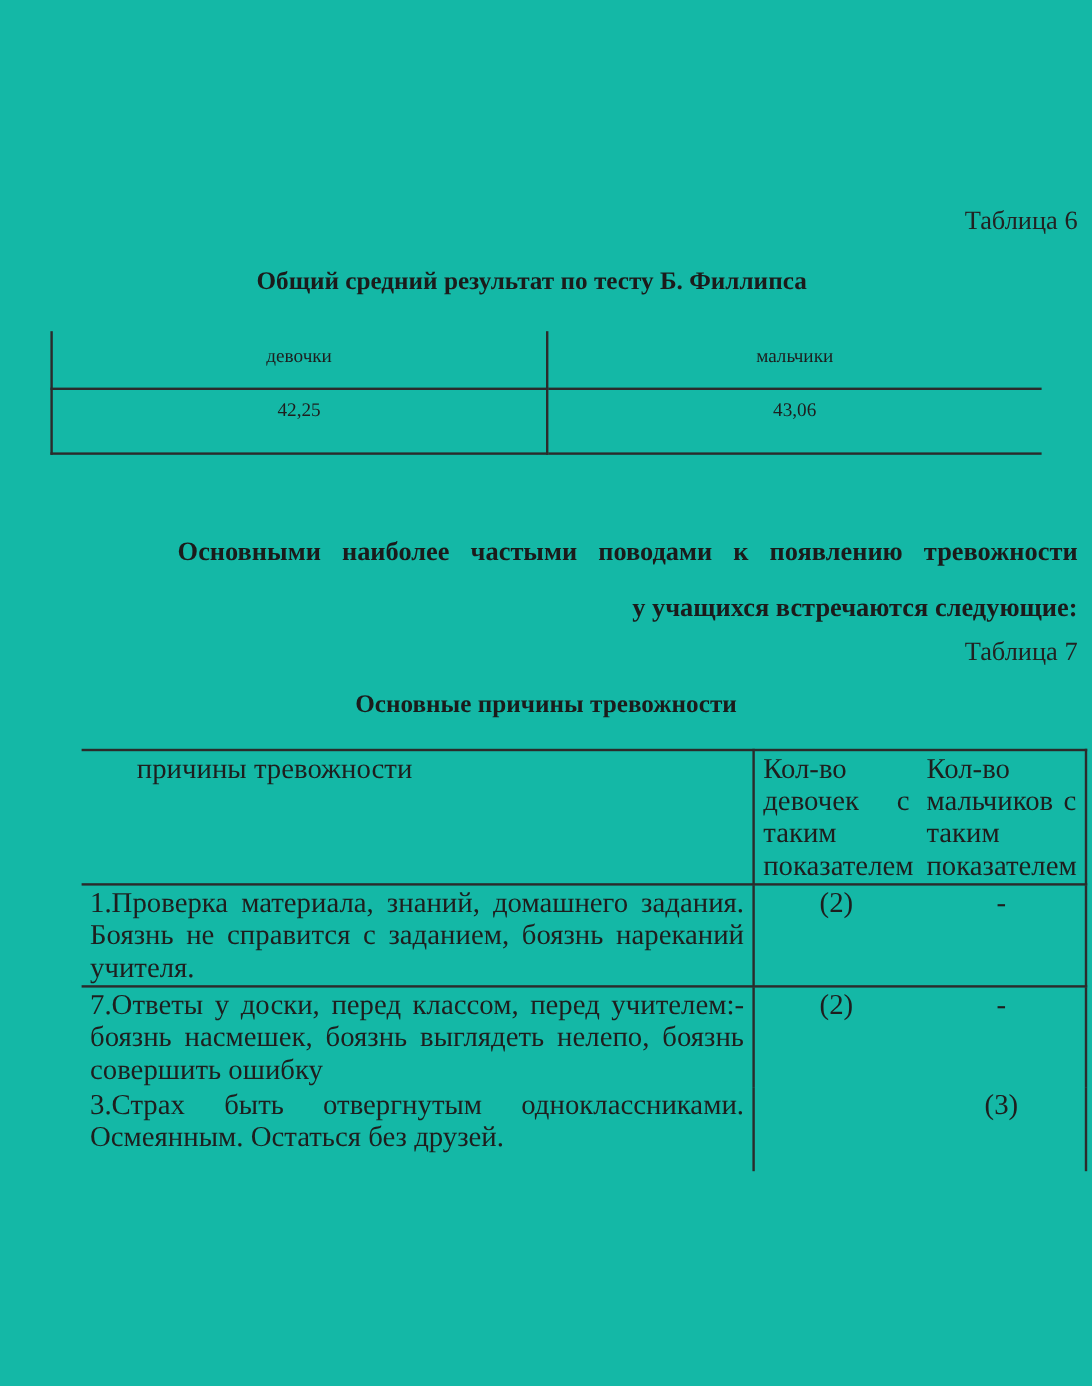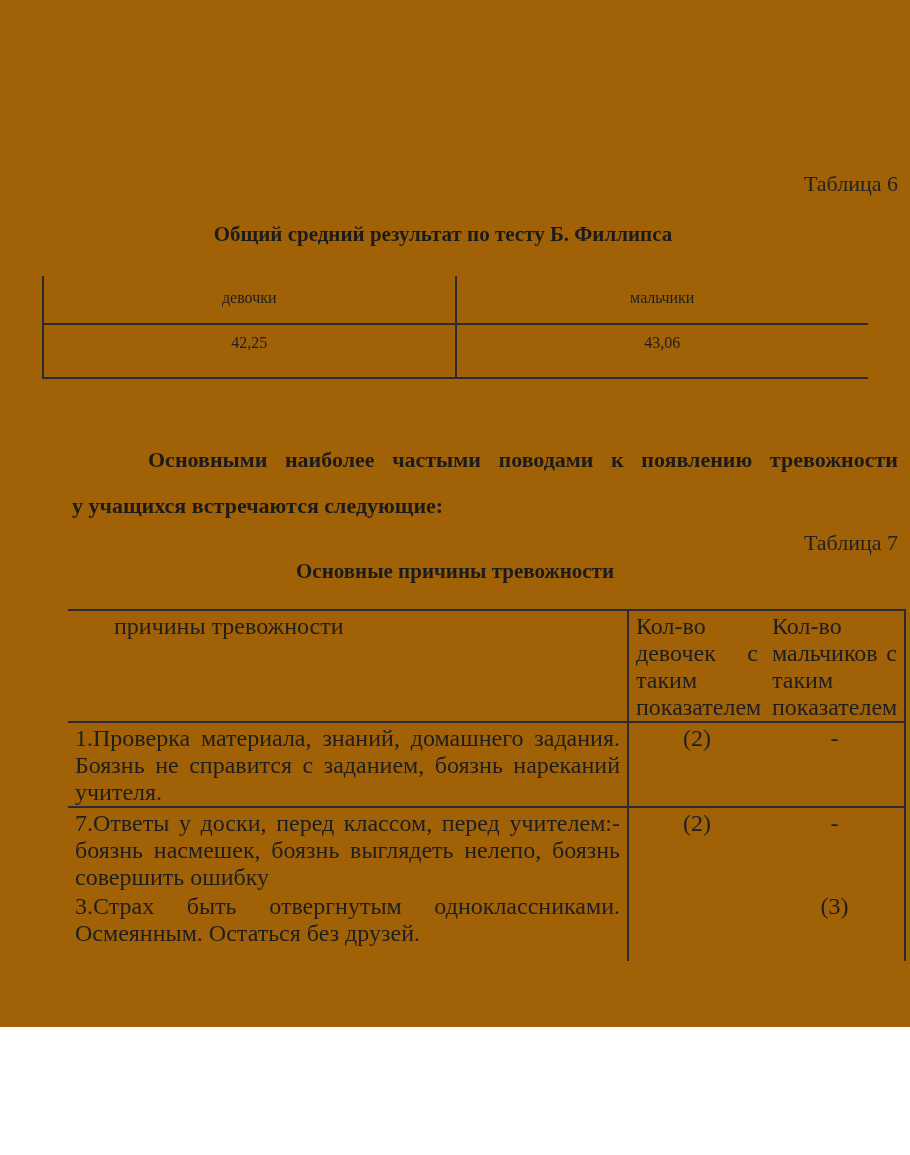--- a/index.html
+++ b/index.html
@@ -4,22 +4,22 @@
 <style>
   * { margin: 0; padding: 0; box-sizing: border-box; }
   html, body { background: #ffffff; }
   body {
     font-family: "Liberation Serif", "DejaVu Serif", serif;
     color: #1e1e1e;
   }
   .page {
     position: relative;
     width: 910px;
-    height: 1027px;
-    background: #a16207;
+    height: 1155px;
+    background: #14b8a6;
     overflow: hidden;
   }
 
   
   .tbl-label {
     text-align: right;
     padding-right: 12px;
     font-size: 22px;
     line-height: 28px;
     color: #222;
@@ -28,21 +28,21 @@
 
   
   .sec-title {
     text-align: center;
     font-weight: 700;
     font-size: 21px;
     line-height: 28px;
     color: #1b1b1b;
   }
   .t6-title { margin-top: 22px; padding-right: 24px; font-family: Liberation Serif, serif; }
-  .t7-title { margin-top: 0; }
+  .t7-title { margin-top: 15px; }
 
   
   table { border-collapse: collapse; }
   .t6 {
     margin: 28px 0 0 42px;
     width: 826px;
     table-layout: fixed;
     font-size: 16px;
   }
   .t6 td {
@@ -64,21 +64,21 @@
     font-size: 22px;
     font-weight: 600;
     line-height: 46px;
     color: #1b1b1b;
   }
   .para .ln1 {
     text-indent: 76px;
     text-align: justify;
     text-align-last: justify;
   }
-  .para .ln2 { text-align: left; }
+  .para .ln2 { text-align: right; }
 
   
   .t7 {
     margin: 24px 0 0 68px;
     width: 837px;
     table-layout: fixed;
     font-size: 24px;
     line-height: 27px;
   }
   .t7 col.c1 { width: 560px; }

